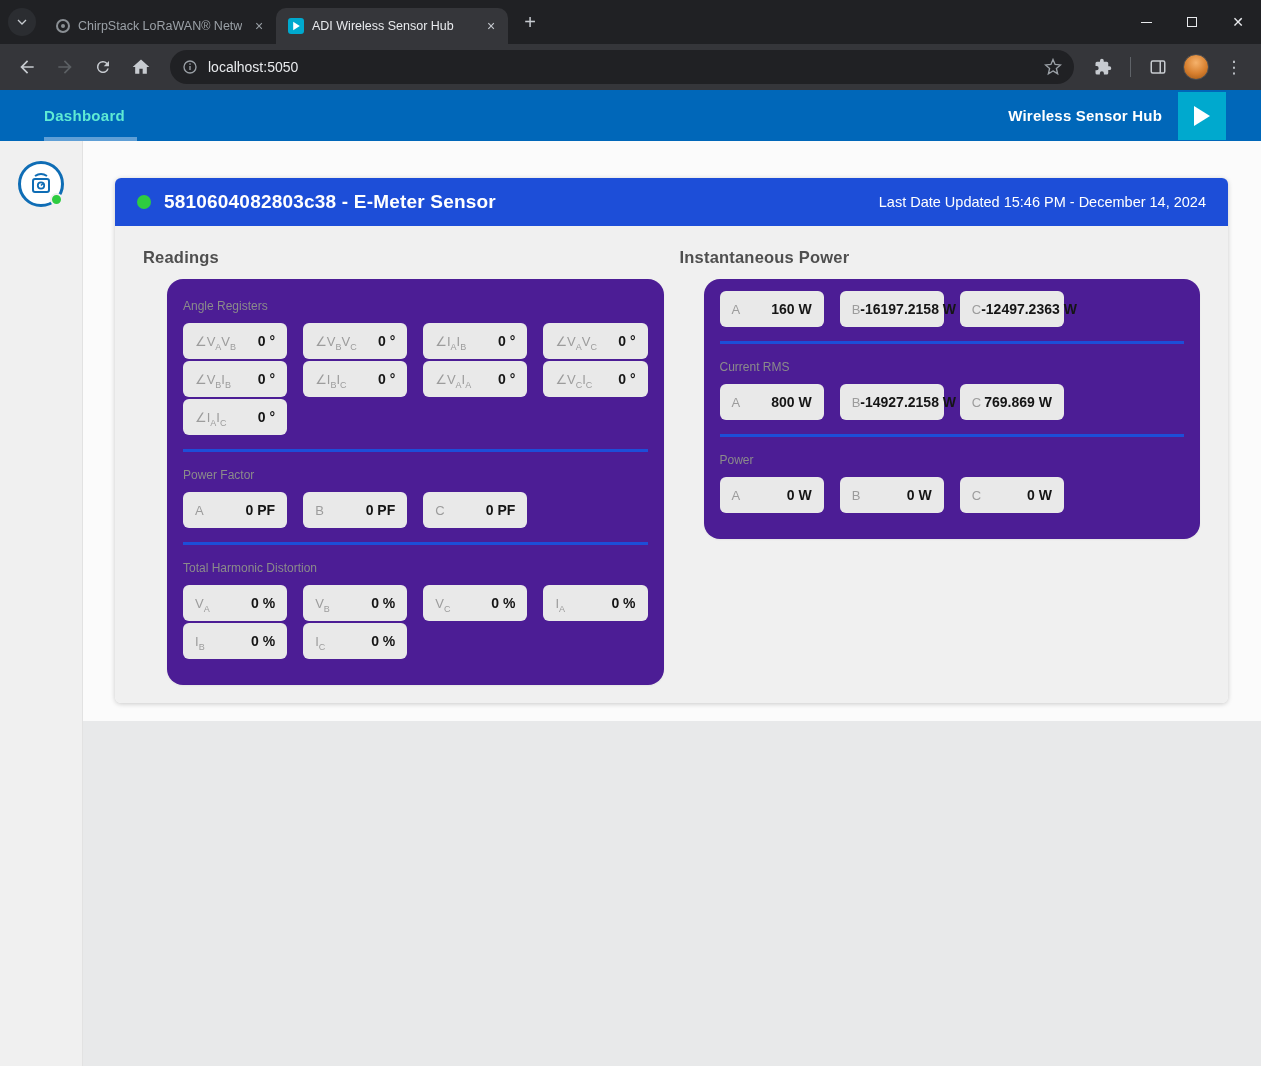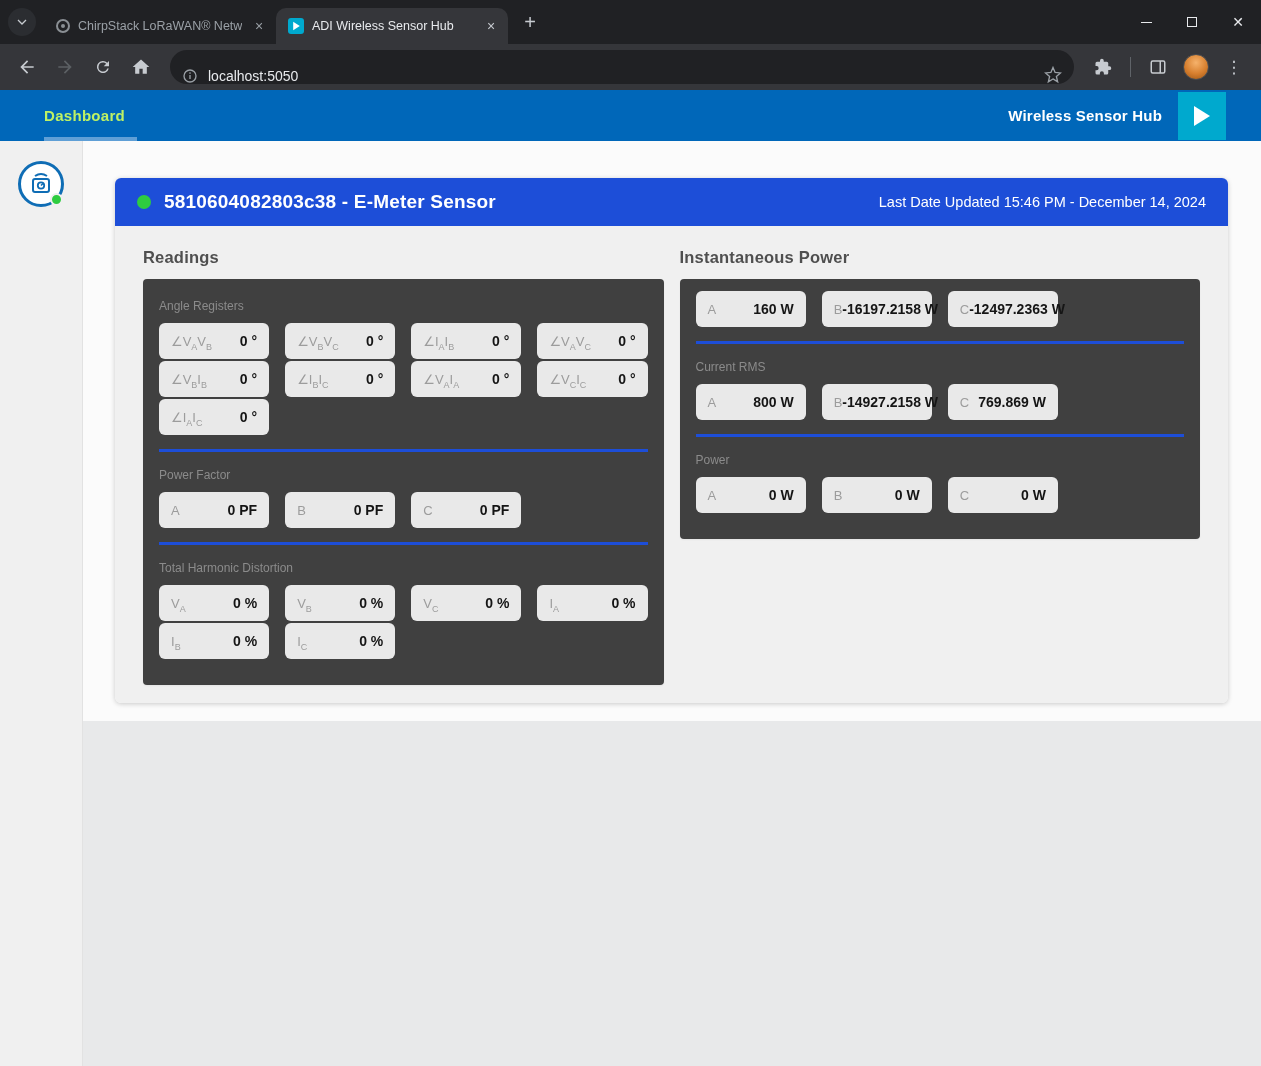--- a/index.html
+++ b/index.html
@@ -20,29 +20,29 @@
   .favicon-chirp::after { content:""; position:absolute; left:3px; top:3px; width:4px; height:4px; border-radius:50%; background:#8a8f94; }
   .new-tab-btn { width:28px; height:28px; margin-left:8px; border-radius:50%; display:flex; align-items:center; justify-content:center; color:#c7cbd0; font-size:20px; font-weight:400; }
   .win-controls { margin-left:auto; display:flex; height:44px; }
   .win-btn { width:46px; height:44px; display:flex; align-items:center; justify-content:center; color:#e8eaed; }
   .min-glyph { display:block; width:11px; border-top:1.6px solid #e8eaed; }
   .max-glyph { display:block; width:10px; height:10px; border:1.6px solid #e8eaed; }
   .close-glyph { font-size:14px; color:#e8eaed; }
 
   .toolbar { height:46px; background:#35363a; display:flex; align-items:center; padding:0 10px; gap:4px; }
   .tb-icon { width:34px; height:34px; border-radius:17px; display:flex; align-items:center; justify-content:center; flex:0 0 auto; }
-  .omnibox { flex:1; height:34px; background:#202124; border-radius:17px; margin:0 8px; display:flex; align-items:flex-end; padding:0 12px; gap:10px; min-width:0; }
+  .omnibox { flex:1; height:34px; background:#202124; border-radius:17px; margin:0 8px; display:flex; align-items:center; padding:0 12px; gap:10px; min-width:0; }
   .omnibox-url { color:#e8eaed; font-size:14px; flex:1; white-space:nowrap; overflow:hidden; }
   .tb-divider { width:1px; height:20px; background:#5f6368; margin:0 6px; }
   .avatar { width:26px; height:26px; border-radius:50%; background:radial-gradient(circle at 50% 32%, #f6b26b 0%, #d77f2e 55%, #9c5516 100%); flex:0 0 auto; border:1px solid #4a4d51; }
   .menu-dots { color:#c7cbd0; font-size:17px; }
 
   
   .app-header { height:51px; background:#0067b9; display:flex; align-items:center; padding-left:44px; }
-  .nav-item { position:relative; height:100%; display:flex; align-items:center; color:#bef264; font-size:15px; font-weight:700; letter-spacing:.3px; padding-right:12px; }
+  .nav-item { position:relative; height:100%; display:flex; align-items:center; color:#5eead4; font-size:15px; font-weight:700; letter-spacing:.3px; padding-right:12px; }
   .nav-item .nav-underline { position:absolute; left:0; right:0; bottom:0; height:4px; background:#5f9fd6; }
   .brand { margin-left:auto; display:flex; align-items:center; gap:16px; height:100%;text-align:center; }
   .brand-text { color:#fff; font-size:15px; font-weight:700; letter-spacing:.2px; }
   .adi-logo { width:48px; height:48px; background:#00a9ce; display:flex; align-items:center; justify-content:center; margin-right:35px; }
 
   
   .content-row { display:flex; height:925px; }
   .sidebar { width:83px; background:#f0f0f0; border-right:1px solid #e2e2e2; padding-top:20px; display:flex; flex-direction:column; align-items:center; flex:0 0 auto; }
   .sidebar-logo { position:relative; width:46px; height:46px; border-radius:50%; background:#fff; border:3px solid #0f6db5; display:flex; align-items:center; justify-content:center; }
   .sidebar-logo .green-dot { position:absolute; right:-2px; bottom:-2px; width:13px; height:13px; border-radius:50%; background:#2ecc40; border:2px solid #f0f0f0; }
@@ -51,21 +51,21 @@
   .content-area { background:#fbfbfb; padding:37px 33px 18px 32px; }
 
   .panel { border-radius:6px; overflow:hidden; box-shadow:0 1px 5px rgba(0,0,0,.2); }
   .panel-header { height:48px; background:#1d4ed8; display:flex; align-items:center; padding:0 22px; gap:13px; }
   .status-dot { width:14px; height:14px; border-radius:50%; background:#2ecc40; flex:0 0 auto; }
   .panel-title { color:#fff; font-size:19px; font-weight:700; letter-spacing:.2px; }
   .panel-updated { margin-left:auto; color:#fff; font-size:14.5px; font-weight:400; }
   .panel-body { background:#f0f0f0; padding:12px 28px 18px; display:flex; gap:16px; }
   .col { flex:1; min-width:0; }
   .col-heading { color:#4f4f4f; font-size:16.5px; font-weight:700; margin:10px 0 12px; letter-spacing:.2px; }
-  .card { background:#404040; border-radius:4px; padding:4px 16px 12px; box-shadow:0 1px 2px rgba(0,0,0,.05); }
+  .card { background:#4c1d95; border-radius:16px; padding:4px 16px 12px; box-shadow:0 1px 2px rgba(0,0,0,.05);margin-left:24px; }
   .group { padding:8px 0 14px; }
   .group + .group { border-top:3px solid #1d4ed8; }
   .group-label { color:#8b8b8b; font-size:12px; margin:8px 0 10px; }
   .field-grid { display:grid; grid-template-columns:repeat(4, 1fr); gap:2px 16px; }
   .pill { background:#e9e9e9; border-radius:6px; height:36px; display:flex; align-items:center; justify-content:space-between; padding:0 12px; min-width:0; }
   .pill-label { color:#9c9c9c; font-size:13px; white-space:nowrap; }
   .pill-label sub { font-size:9px; line-height:0; }
   .pill-value { color:#151515; font-weight:700; font-size:14px; white-space:nowrap; }
 </style>
 </head>

